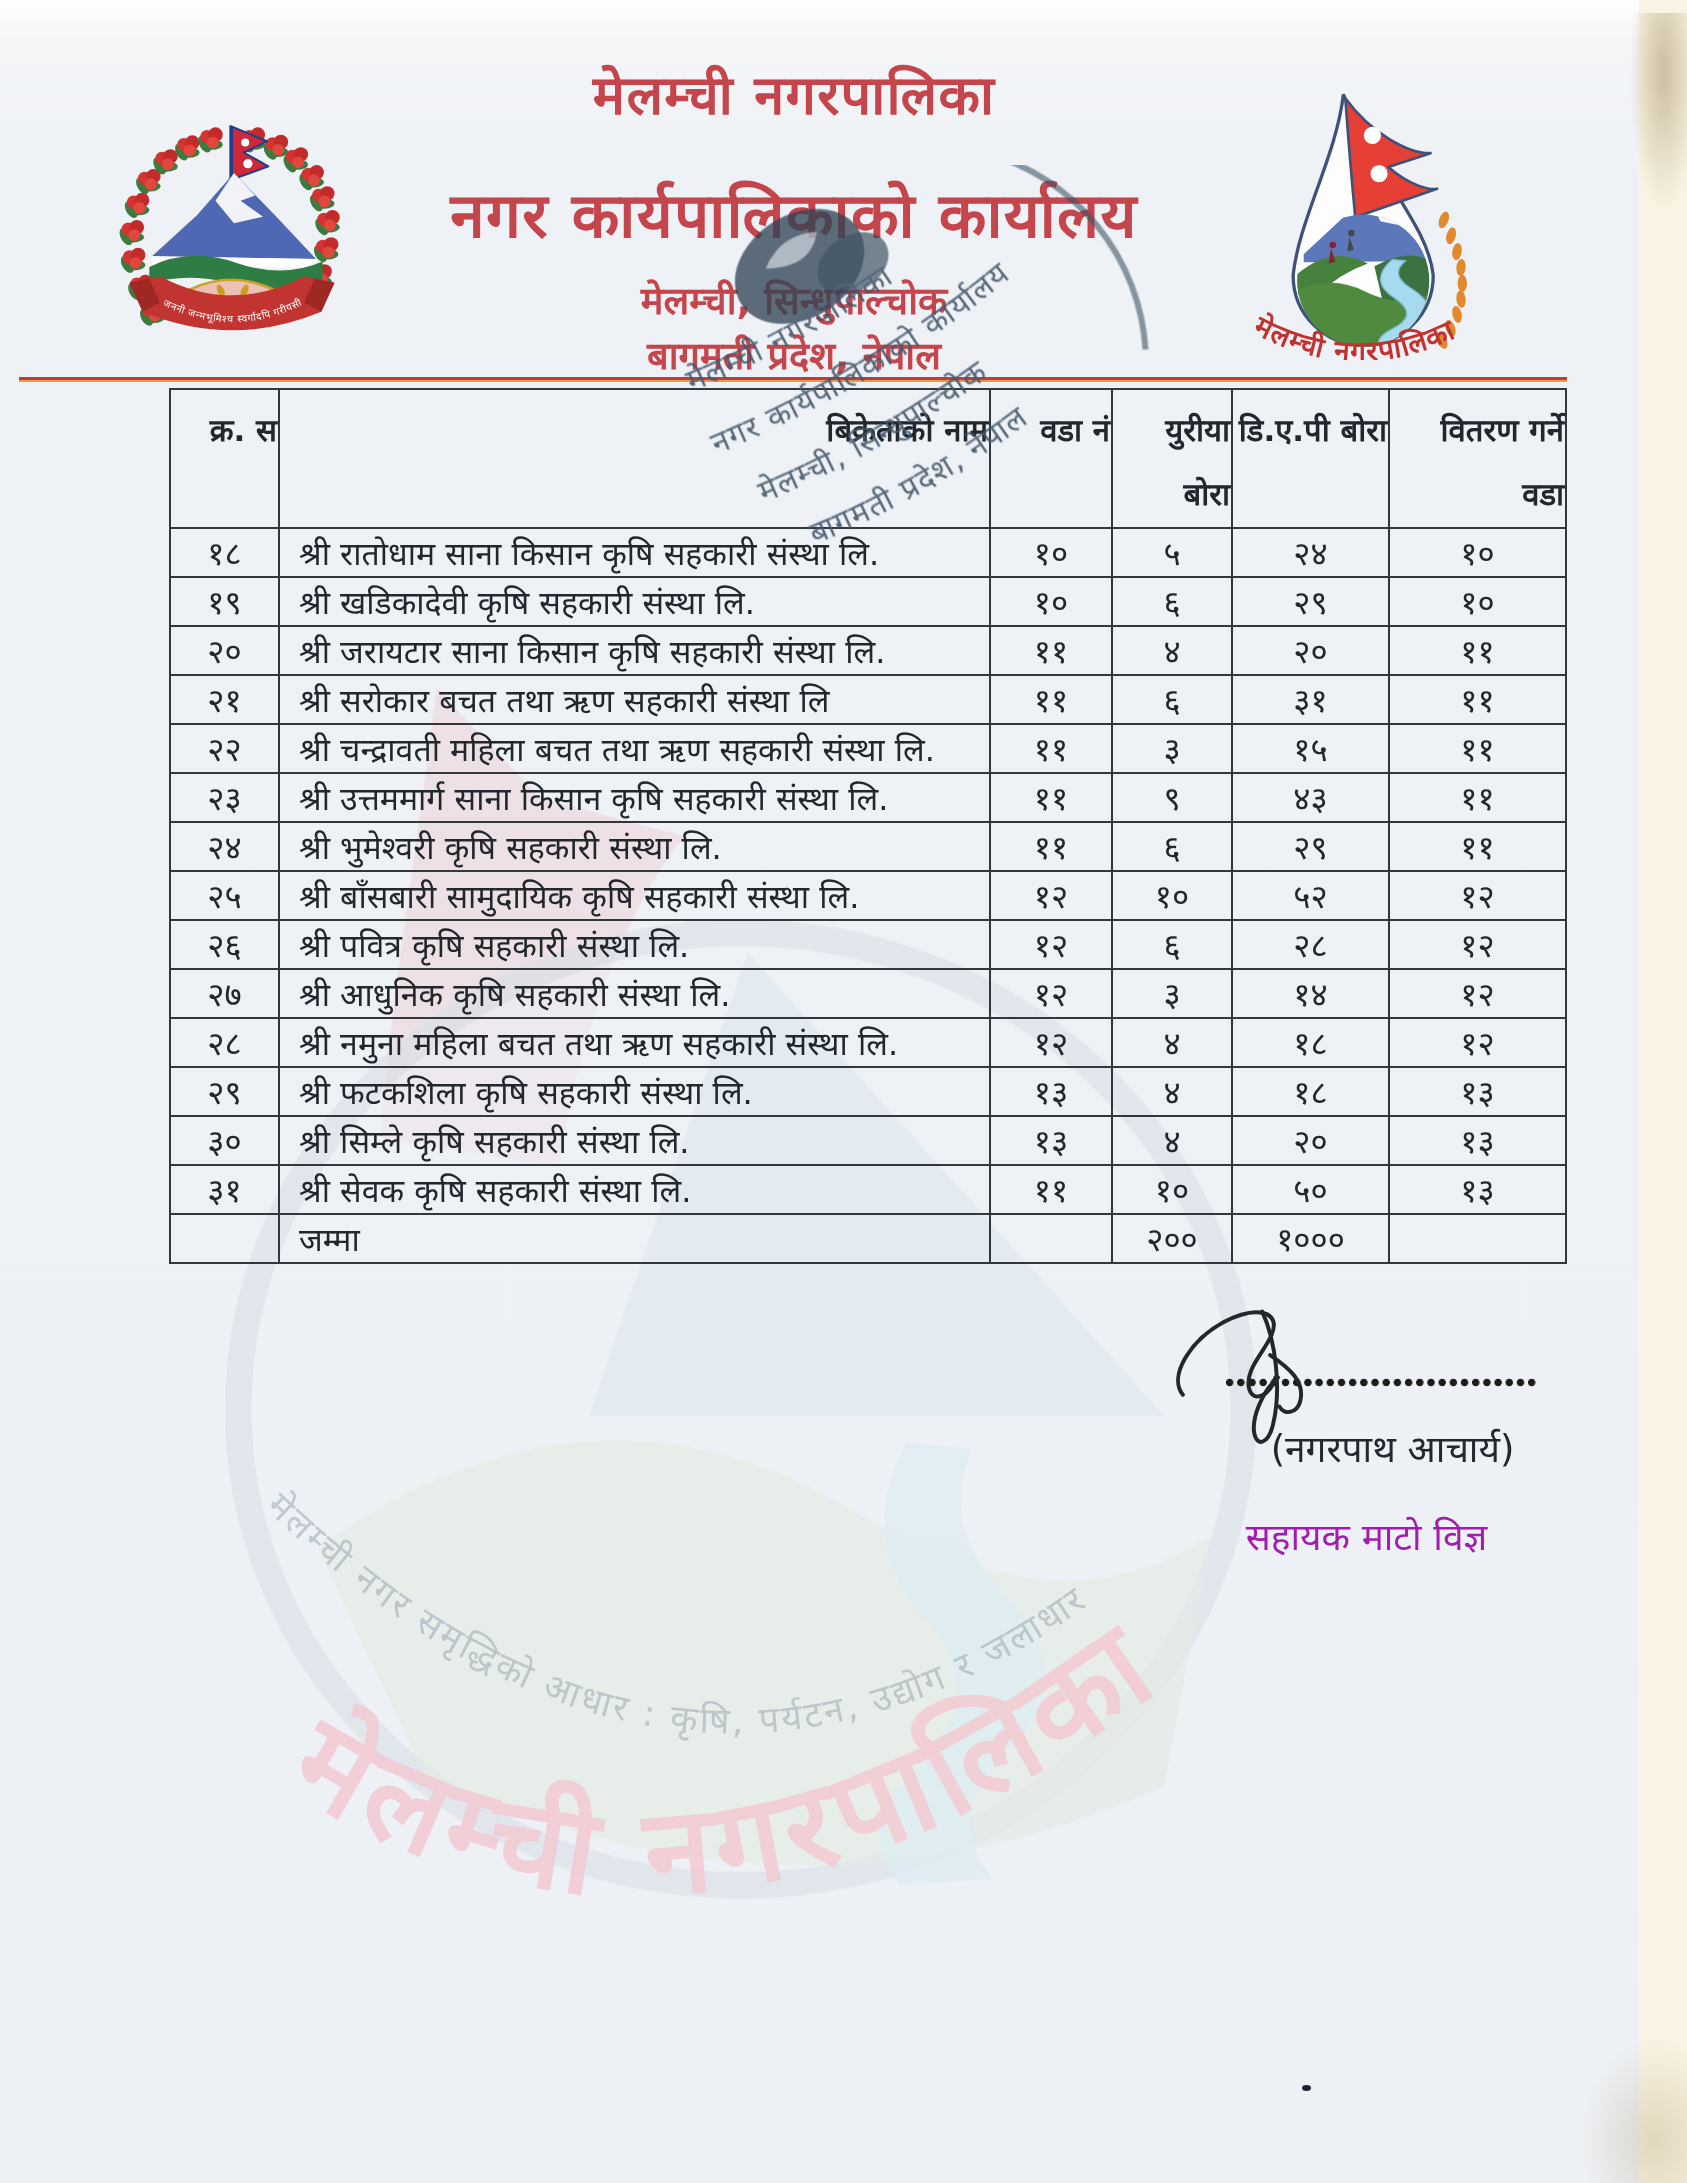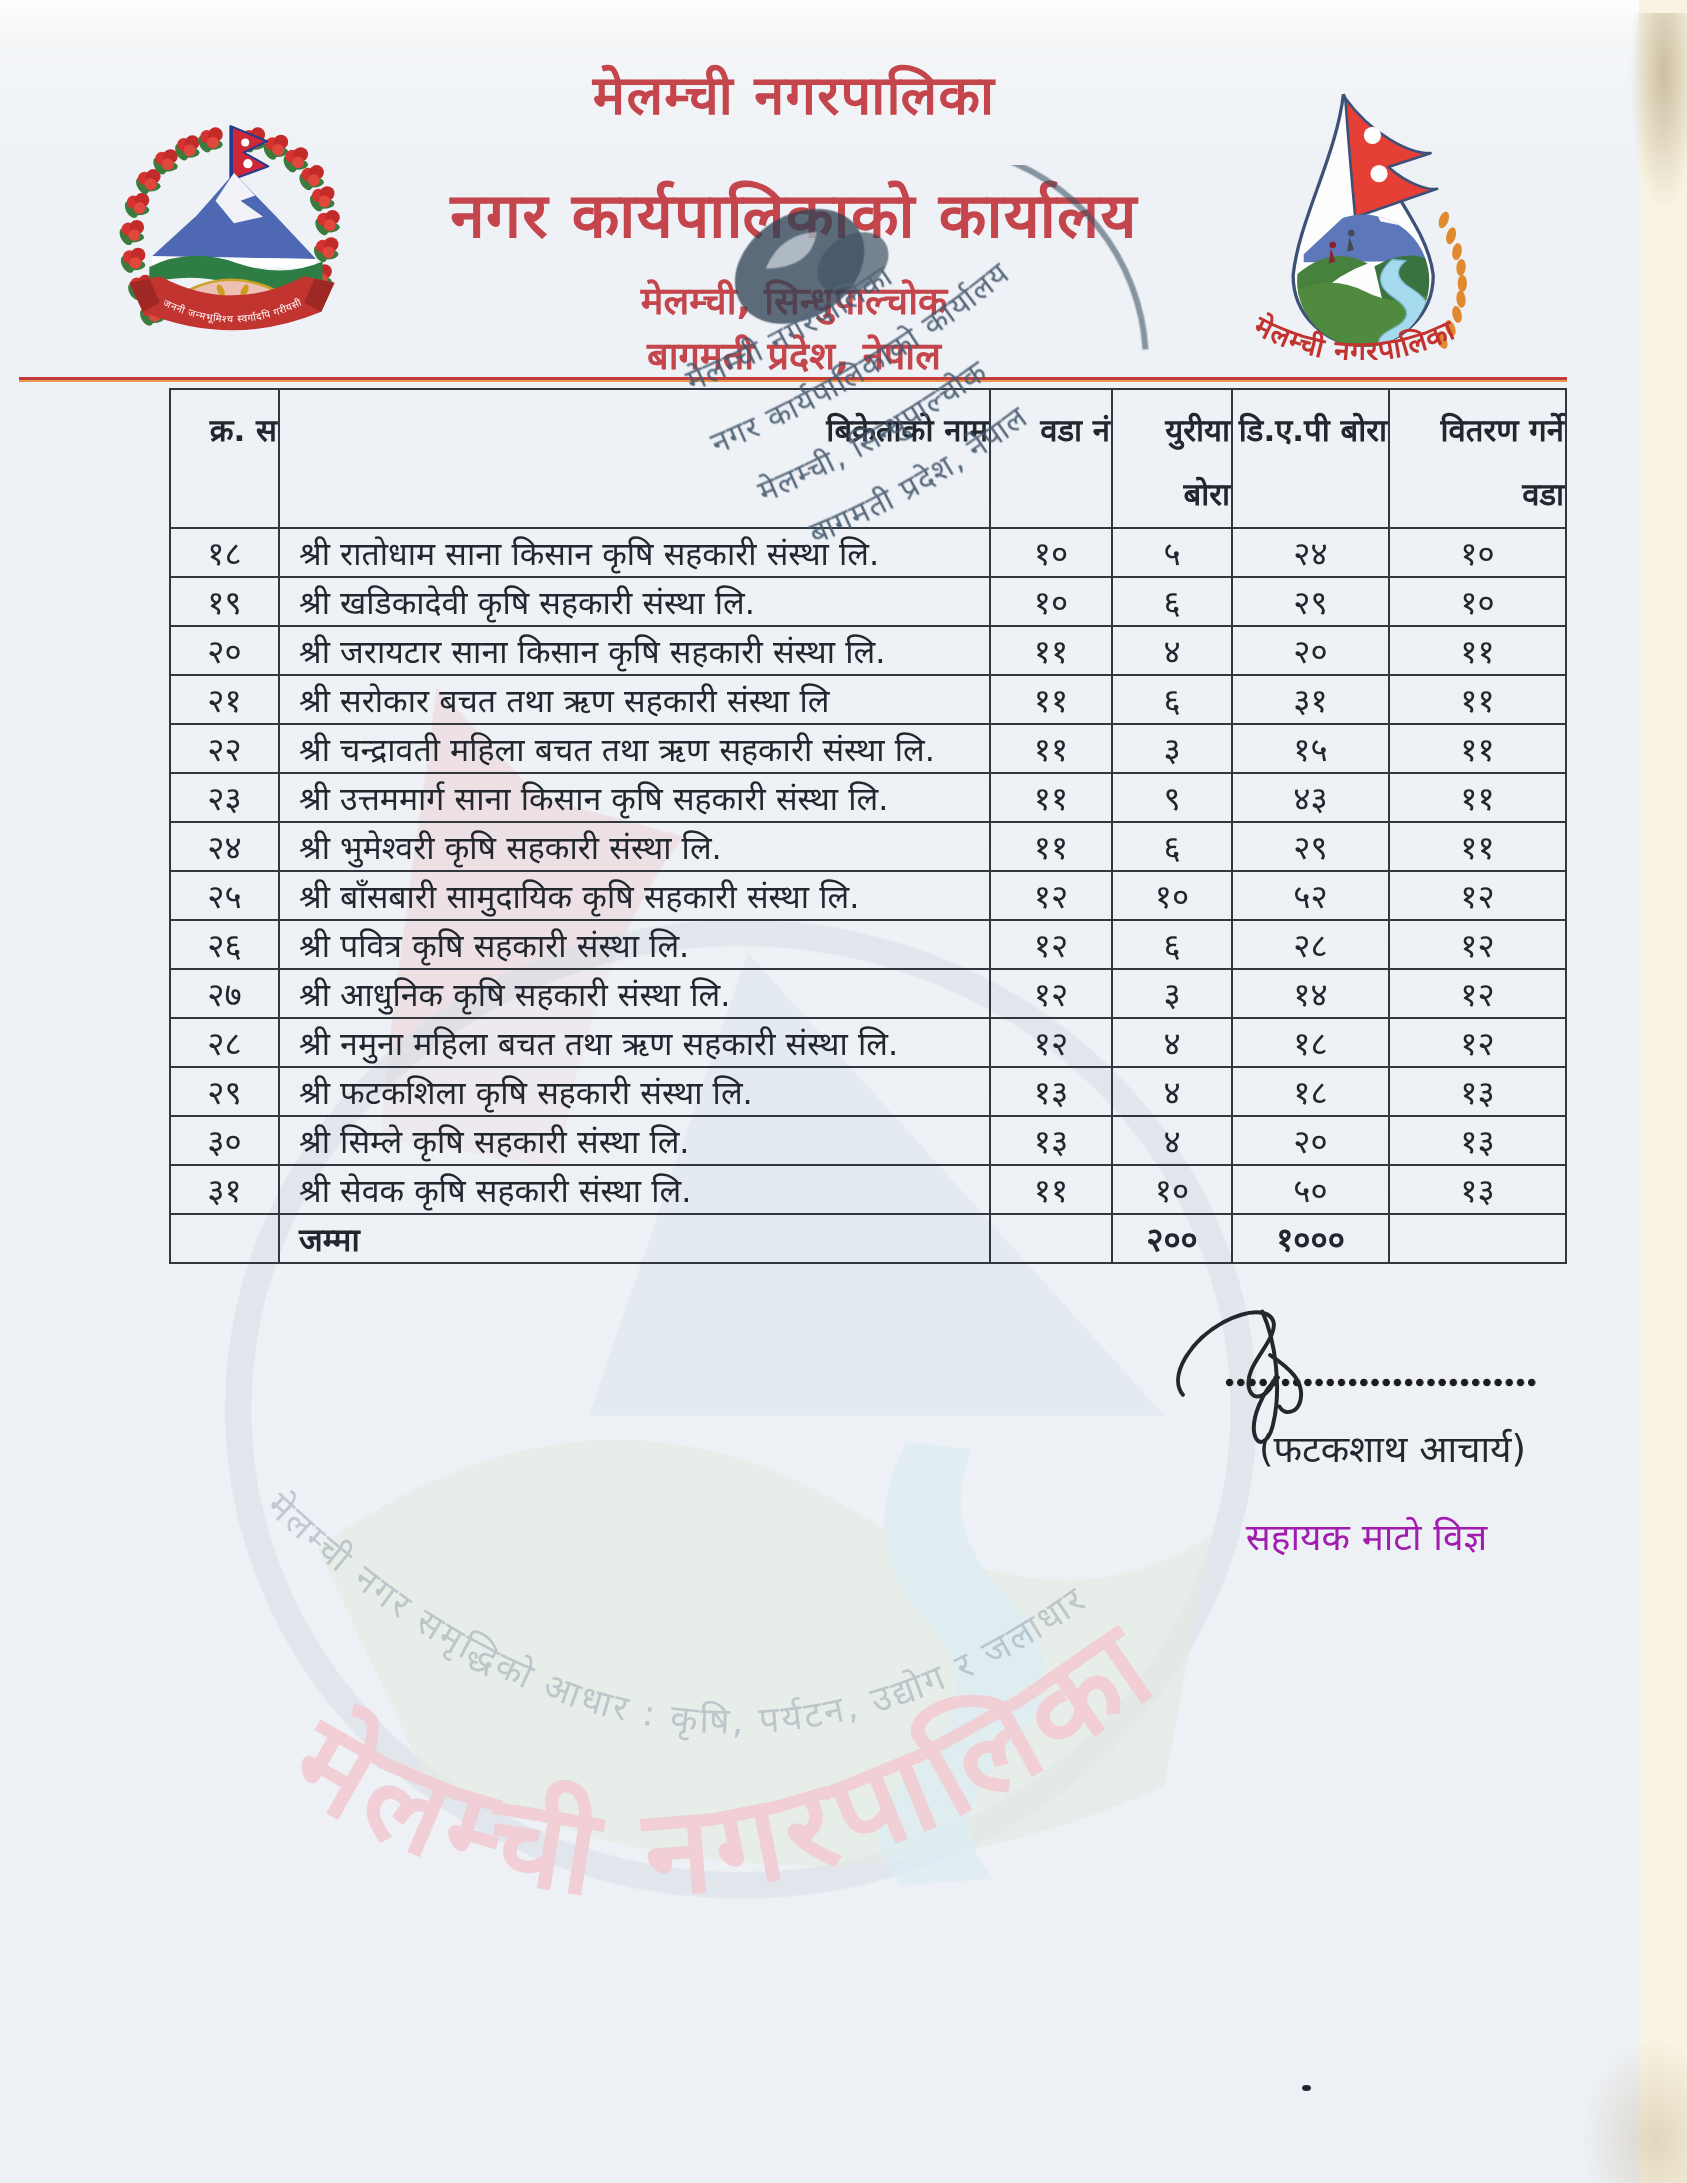--- a/index.html
+++ b/index.html
@@ -23,21 +23,21 @@
   .rule{position:absolute;left:18.5px;top:377px;width:1548px;height:4.6px;
     background:linear-gradient(180deg,#c23a3a 0%,#c23a3a 55%,#e89a4e 55%,#e89a4e 100%);}
   
   table.main{position:absolute;left:169px;top:388px;width:1397px;border-collapse:collapse;
     table-layout:fixed;background:transparent;z-index:2;}
   table.main th,table.main td{border:2px solid #32373d;color:#22272e;}
   table.main{border:2.6px solid #2b3036;}
   th{font-size:31px;font-weight:600;vertical-align:top;padding-top:9.3px;line-height:2.05;}
   thead tr{height:111px;}
   tbody tr{height:36px;}
-  tr.total-row{height:44px;font-weight:bold;}
+  tr.total-row{height:44px;}
   td{font-size:32px;}
   td.c-num{text-align:center;font-size:33px;}
   td.c-name{text-align:left;padding-left:19px;}
   thead th{border-bottom-width:2.6px;text-align:right;}
   
   .sig-svg{position:absolute;left:1171px;top:1277px;z-index:3;}
   .dots{position:absolute;left:1225px;top:1377px;width:311px;height:10.6px;z-index:2;
     background:radial-gradient(circle at 4.6px 5.3px,#1c1c1c 3.3px,transparent 4px);
     background-size:11.2px 10.6px;background-repeat:repeat-x;}
   .sig-name{position:absolute;left:1237px;top:1422px;width:311px;text-align:center;
@@ -356,16 +356,16 @@
   </table>
 
   <svg class="sig-svg" width="218" height="205" viewBox="0 0 330 310">
     <g stroke="#23272c" stroke-width="6" fill="none" stroke-linecap="round">
       <path d="M18,178 C-5,150 30,95 80,68 C130,42 168,52 152,88 C140,115 112,140 118,168 C124,192 150,180 158,152"></path>
       <path d="M138,52 C158,95 168,170 154,225 C147,252 130,258 126,236 C122,214 138,172 162,152"></path>
       <path d="M150,118 C180,138 202,158 196,186 C192,206 172,210 164,196"></path>
     </g>
   </svg>
   <div class="dots"></div>
-  <div class="sig-name">(फटकशाथ आचार्य)</div>
+  <div class="sig-name">(नगरपाथ आचार्य)</div>
   <div class="sig-title">सहायक माटो विज्ञ</div>
 </div>
 
 
 </body></html>

